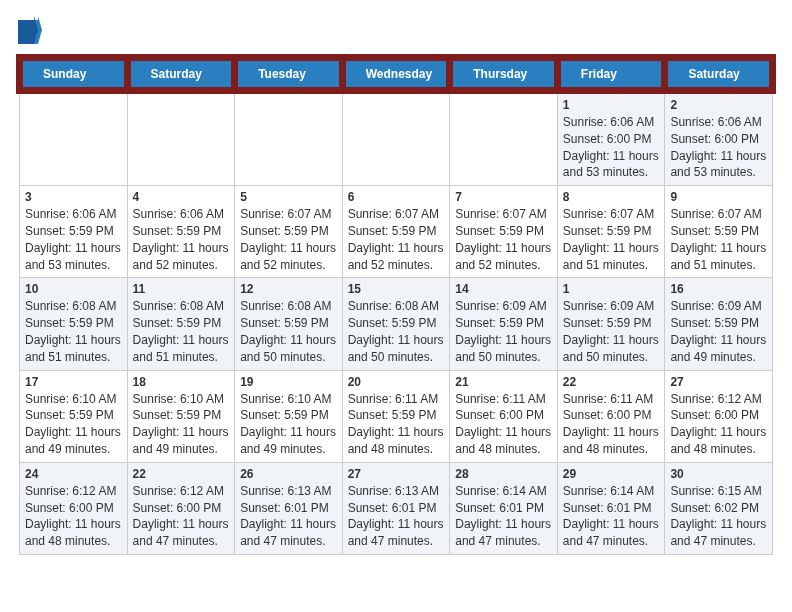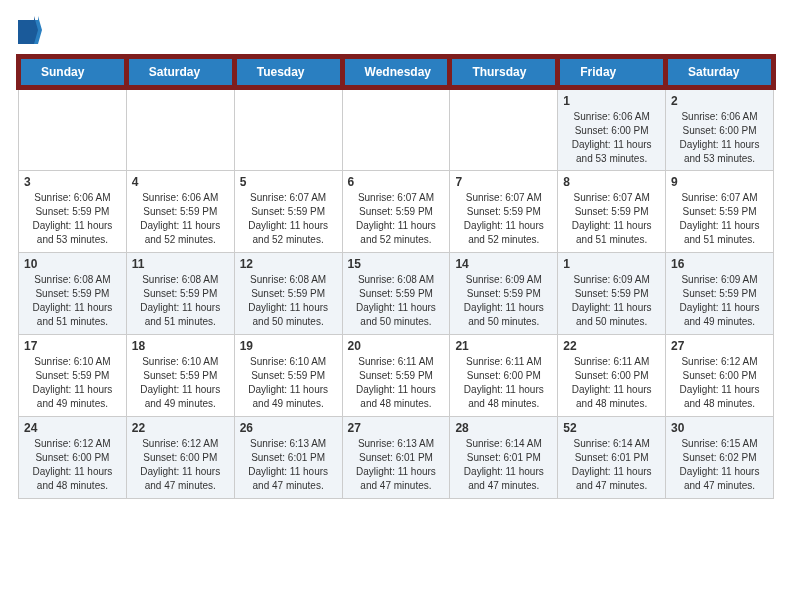--- a/index.html
+++ b/index.html
@@ -62,21 +62,21 @@
       border-collapse: collapse;
       table-layout: fixed;
     }
     thead tr th {
       background-color: #2a7fc1;
       color: #fff;
       font-size: 12px;
       font-weight: bold;
       padding: 6px 20px;
       text-align: left;
-      border: 5px solid #7f1d1d;
+      border: 7px solid #7f1d1d;
     }
     tbody tr td {
       vertical-align: top;
       border: 1px solid #ccc;
       padding: 4px 5px;
       font-size: 10.5px;
       color: #333;
       height: 82px;
       background: #fff;
     }
@@ -86,24 +86,23 @@
     tbody tr:nth-child(even) td {
       background-color: #fff;
     }
     .day-num {
       font-weight: bold;
       font-size: 12px;
       display: block;
       margin-bottom: 2px;
     }
     .day-info {
-      font-size: 10px;
+      font-size: 12px;
       line-height: 1.4;
       color: #333;
-      text-align: center;
     }
     .empty-cell {
       background: #fff !important;
     }
   </style>
 </head>
 <body>
 
 <div class="page">
   <div class="header">
@@ -256,21 +255,21 @@
           </td>
           <td>
             <span class="day-num">27</span>
             <div class="day-info">Sunrise: 6:13 AM<br>Sunset: 6:01 PM<br>Daylight: 11 hours and 47 minutes.</div>
           </td>
           <td>
             <span class="day-num">28</span>
             <div class="day-info">Sunrise: 6:14 AM<br>Sunset: 6:01 PM<br>Daylight: 11 hours and 47 minutes.</div>
           </td>
           <td>
-            <span class="day-num">52</span>
+            <span class="day-num">29</span>
             <div class="day-info">Sunrise: 6:14 AM<br>Sunset: 6:01 PM<br>Daylight: 11 hours and 47 minutes.</div>
           </td>
           <td>
             <span class="day-num">30</span>
             <div class="day-info">Sunrise: 6:15 AM<br>Sunset: 6:02 PM<br>Daylight: 11 hours and 47 minutes.</div>
           </td>
         </tr>
       </tbody>
   </table>
 </div>

